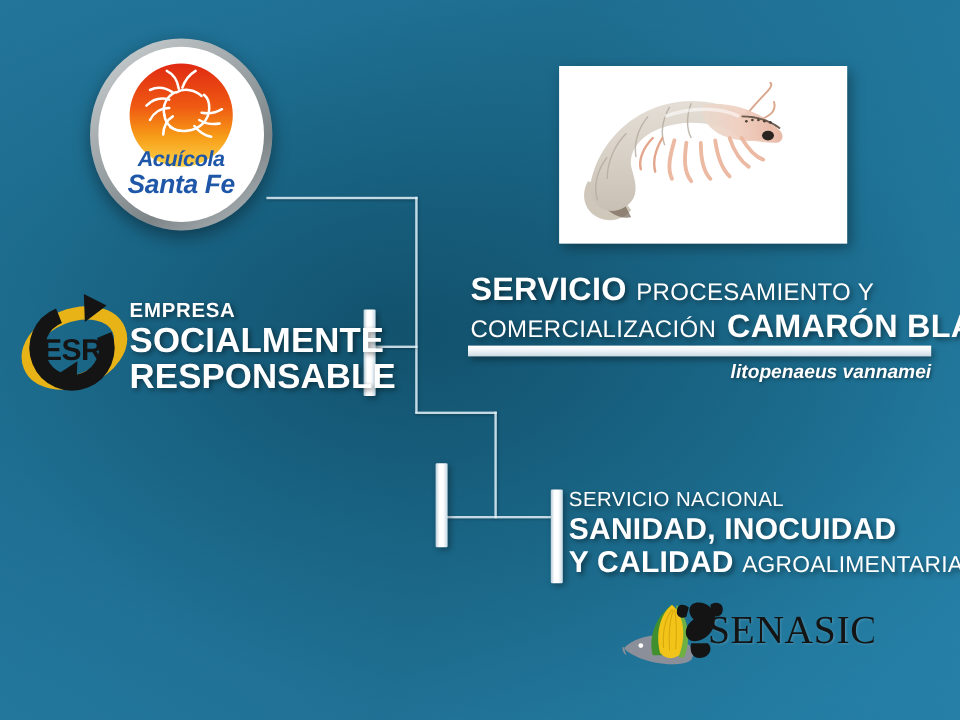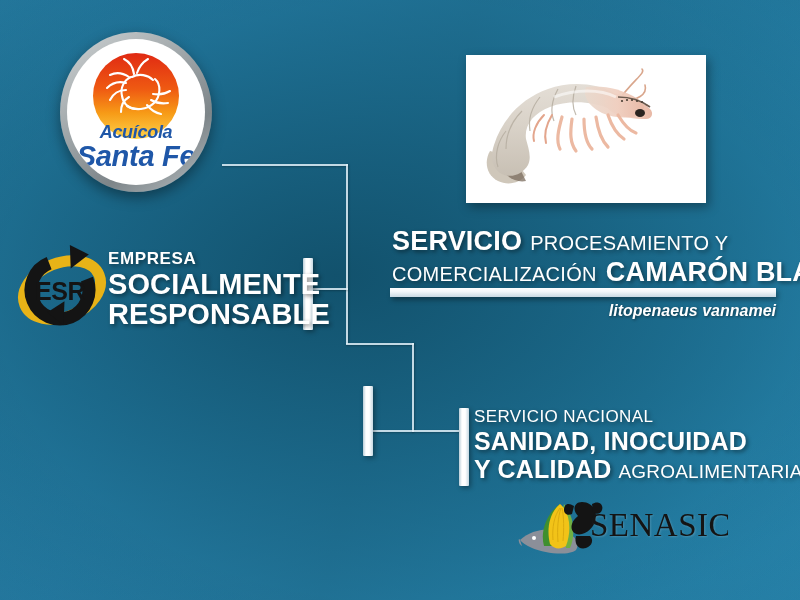--- a/index.html
+++ b/index.html
@@ -79,40 +79,40 @@
 
   
   #sena { left:474px; top:408px; line-height:1.0; white-space:nowrap; }
   #sena .s1 { font-size:17px; font-weight:400; letter-spacing:.4px; }
   #sena .s2 { font-size:25px; font-weight:700; margin-top:4px; }
   #sena .s3 { font-size:25px; font-weight:700; margin-top:3px; }
   #sena .s3 .tail { font-size:19px; font-weight:400; letter-spacing:.2px; }
 
   
   #badge {
-    position:absolute; left:60px; top:32px; width:152px; height:160px;
+    position:absolute; left:75px; top:32px; width:152px; height:160px;
     border-radius:50%;
     background:linear-gradient(145deg,#cfd3d4 0%,#9aa1a4 45%,#7d8589 70%,#b9c0c3 100%);
     box-shadow:0 5px 14px rgba(0,0,0,0.40);
   }
   #badge-inner {
     position:absolute; left:7px; top:7px; right:7px; bottom:7px;
     border-radius:50%; background:#ffffff; overflow:hidden;
   }
   #shrimp-sun {
     position:absolute; left:50%; top:14px; transform:translateX(-50%);
     width:86px; height:86px; border-radius:50%;
     background:linear-gradient(180deg,#e02a13 0%,#ef5a12 42%,#f79b17 70%,#fdd24a 100%);
   }
   #badge-word {
     position:absolute; left:0; right:0; top:84px; text-align:center;
     color:#1f57a8; font-weight:700; font-style:italic; line-height:1.0;
   }
   #badge-word .w1 { font-size:18px; letter-spacing:-.3px; }
-  #badge-word .w2 { font-size:29px; letter-spacing:-.3px; display:block; margin-top:1px; }
+  #badge-word .w2 { font-size:22px; letter-spacing:-.3px; display:block; margin-top:1px; }
 
   
   #photo {
     position:absolute; left:466px; top:55px; width:240px; height:148px;
     background:#ffffff; box-shadow:3px 4px 10px rgba(0,0,0,0.35);
     overflow:hidden;
   }
 
   
   #esr-logo { position:absolute; left:16px; top:244px; width:92px; height:92px; }

